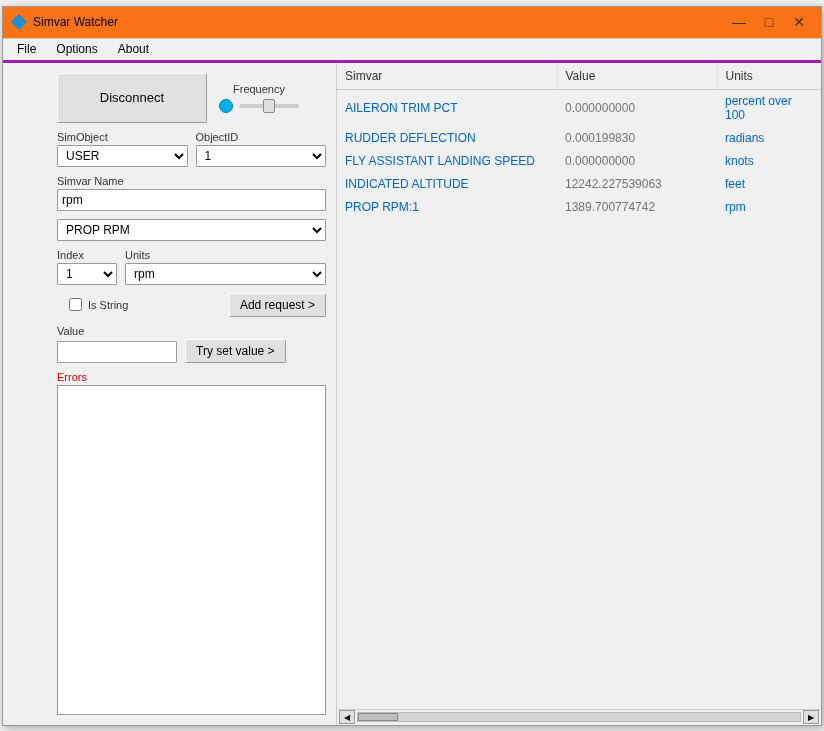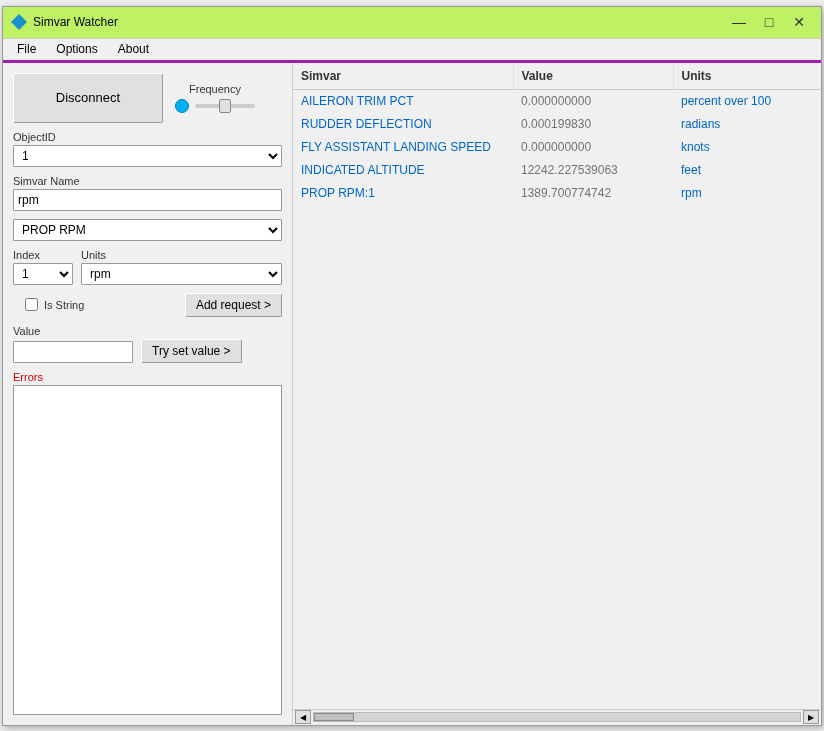--- a/index.html
+++ b/index.html
@@ -17,21 +17,21 @@
     .window {
       width: 820px;
       height: 720px;
       background: #f0f0f0;
       border: 1px solid #999;
       box-shadow: 2px 2px 8px rgba(0,0,0,0.3);
       display: flex;
       flex-direction: column;
     }
     .title-bar {
-      background: #bef264;
+      background: #f97316;
       height: 32px;
       display: flex;
       align-items: center;
       padding: 0 8px;
       border-bottom: 1px solid #ccc;
       user-select: none;
     }
     .title-bar-icon {
       width: 16px;
       height: 16px;
@@ -81,20 +81,21 @@
       overflow: hidden;
     }
     .left-panel {
       width: 290px;
       padding: 10px;
       display: flex;
       flex-direction: column;
       gap: 8px;
       border-right: 1px solid #ccc;
       background: #f0f0f0;
+      margin-left: 44px;
     }
     .disconnect-row {
       display: flex;
       align-items: center;
       gap: 12px;
     }
     .disconnect-btn {
       width: 150px;
       height: 50px;
       background: #e0e0e0;
@@ -271,21 +272,21 @@
       width: 100%;
       border-collapse: collapse;
     }
     thead tr {
       background: #f0f0f0;
       border-bottom: 1px solid #ccc;
     }
     th {
       padding: 6px 8px;
       text-align: left;
-      font-weight: bold;
+      font-weight: normal;
       font-size: 12px;
       color: #333;
       border-right: 1px solid #e0e0e0;
     }
     th:last-child { border-right: none; }
     td {
       padding: 4px 8px;
       font-size: 12px;
       border-bottom: 1px solid #f0f0f0;
     }
@@ -357,20 +358,26 @@
           <div class="freq-row">
             <div class="status-dot"></div>
             <div class="slider-track">
               <div class="slider-thumb"></div>
             </div>
           </div>
         </div>
       </div>
 
       <div class="two-col">
+        <div class="form-group-half">
+          <label class="form-label">SimObject</label>
+          <select>
+            <option>USER</option>
+          </select>
+        </div>
         <div class="form-group-half">
           <label class="form-label">ObjectID</label>
           <select>
             <option>1</option>
           </select>
         </div>
       </div>
 
       <div class="form-group">
         <label class="form-label">Simvar Name</label>

